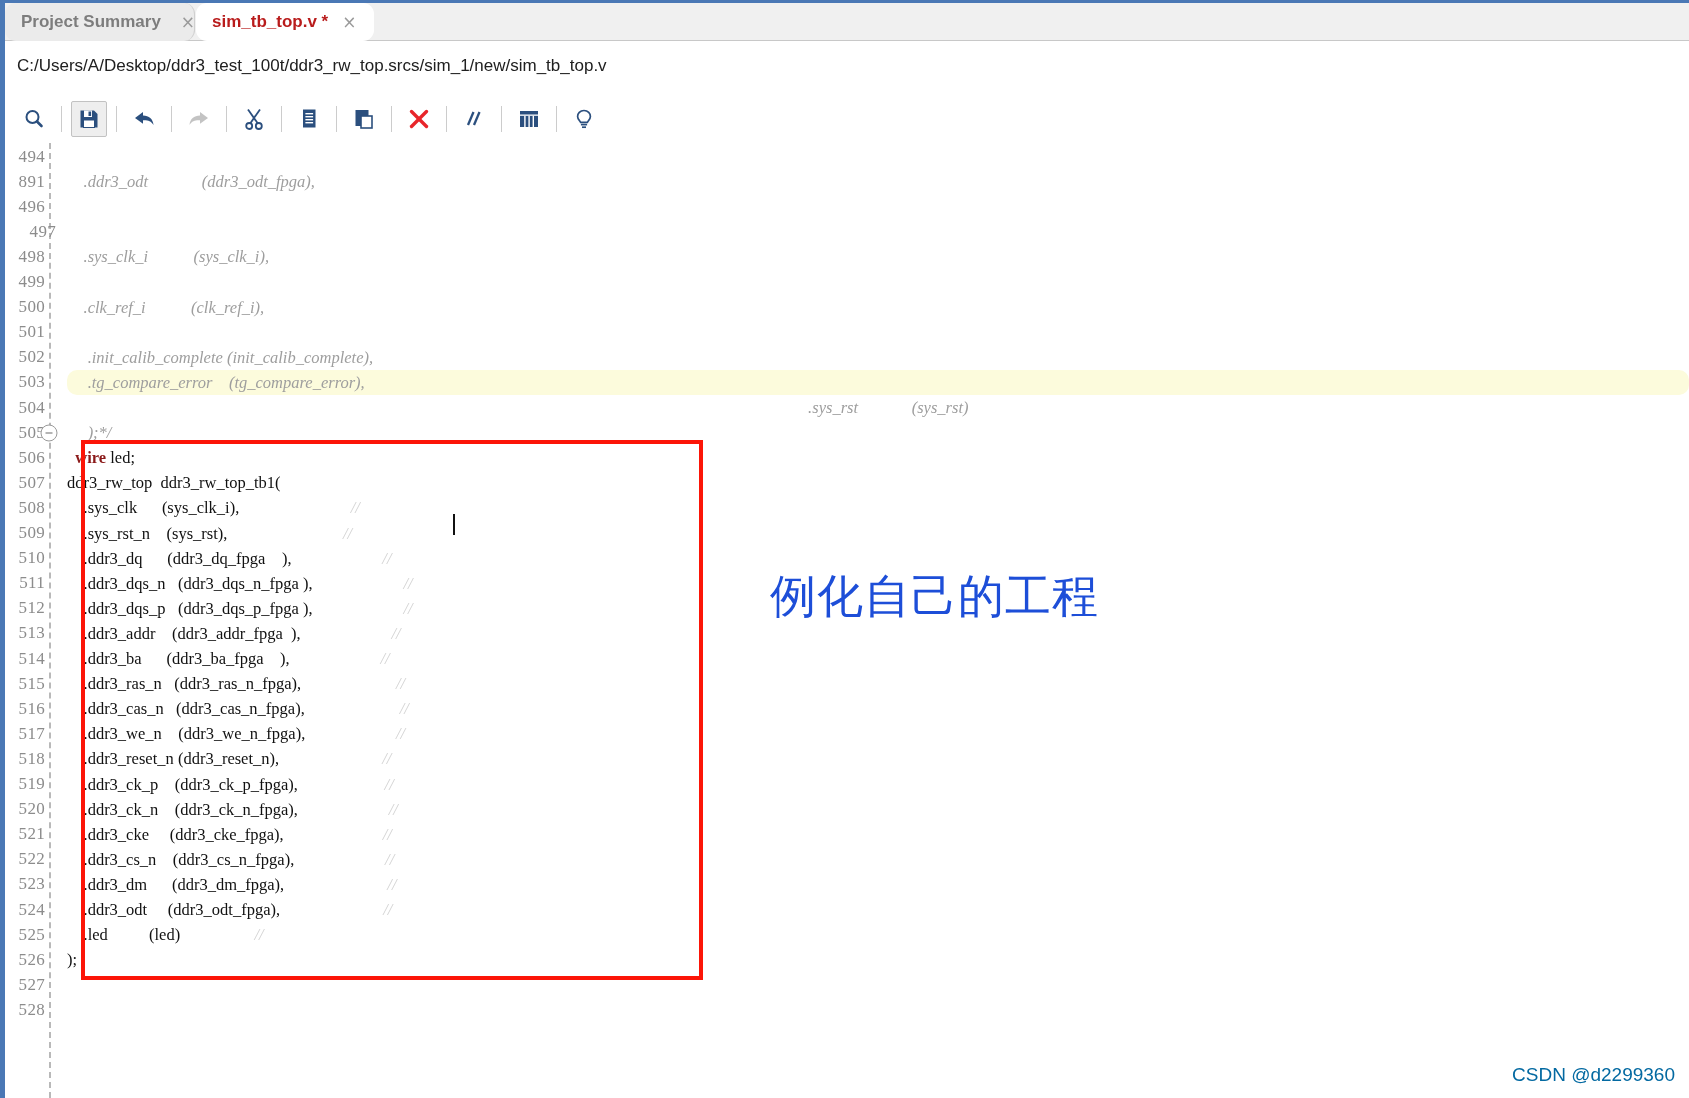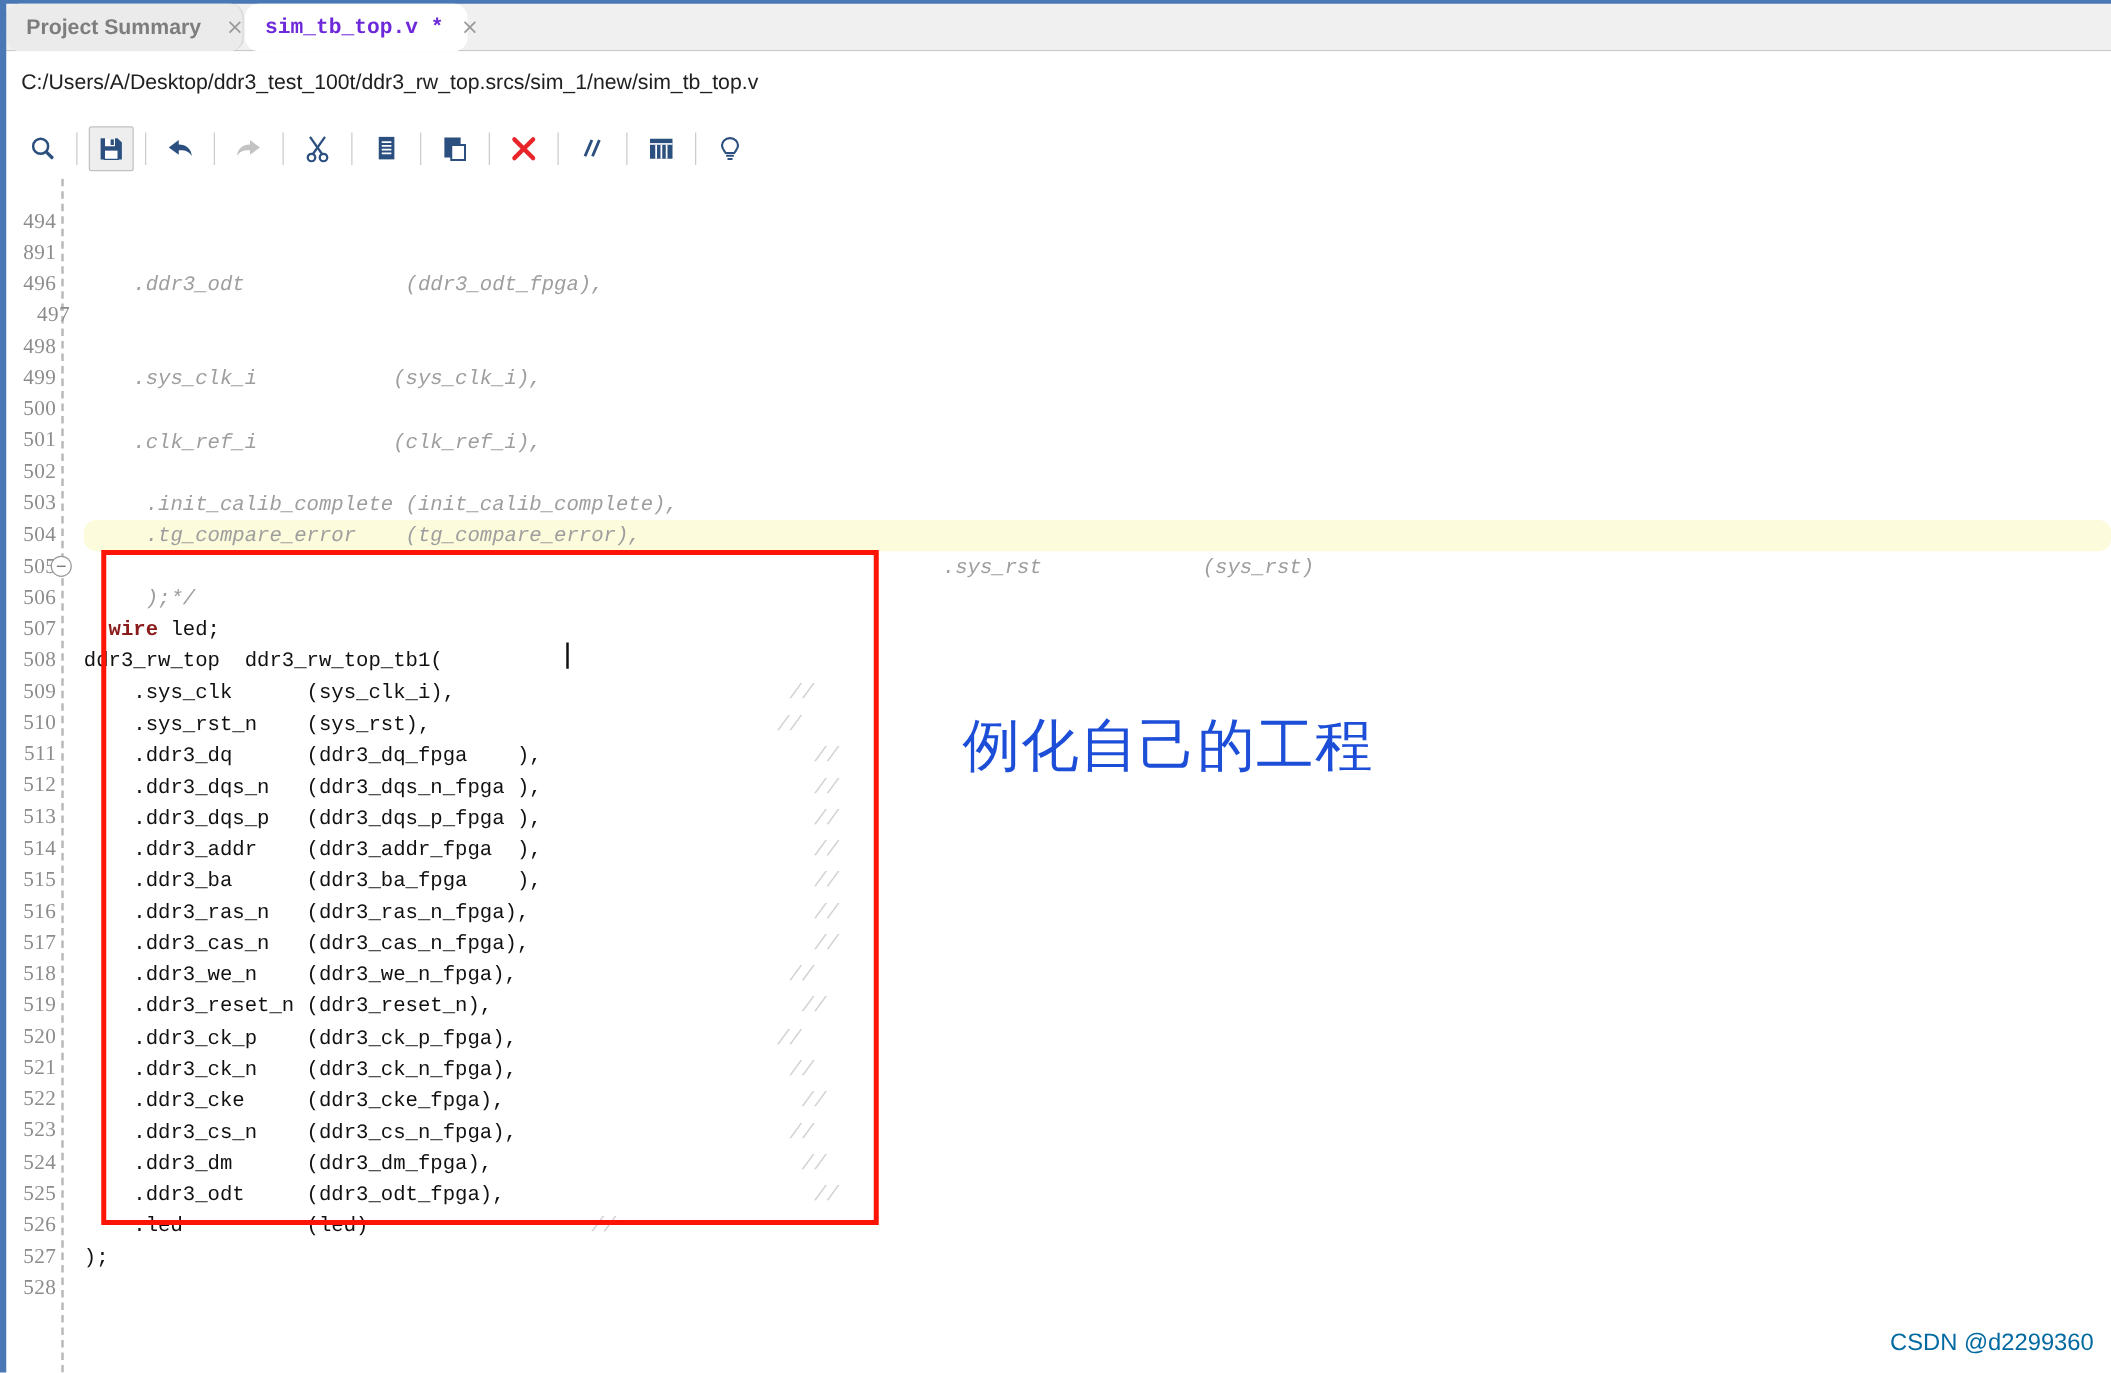--- a/index.html
+++ b/index.html
@@ -41,21 +41,21 @@
   #tab-project-summary{
     left:5px;width:190px;
     background:#ebebeb;
     border-right:1px solid #cfcfcf;
   }
   #tab-project-summary .label{color:#7d7d7d;font-weight:bold;}
   #tab-sim-tb{
     left:196px;width:178px;
     background:#ffffff;
   }
-  #tab-sim-tb .label{color:#6d28d9;font-weight:bold;font-family:Liberation Mono, monospace;}
+  #tab-sim-tb .label{color:#b91c1c;font-weight:bold;}
   #tab-sim-tb .tabclose{margin-left:14px;}
 
   
   #pathbar{
     position:absolute;left:5px;top:41px;width:1684px;height:50px;
     background:#ffffff;
     display:flex;align-items:center;
     box-sizing:border-box;padding-left:12px;
   }
   #pathbar .pathtext{
@@ -99,21 +99,20 @@
   }
   #gutter-dash{
     position:absolute;left:44px;top:0;width:0;height:955px;
     border-left:2px dashed #b9b9b9;
   }
   .lnrow{
     position:absolute;left:0;width:62px;height:25.1px;
     display:flex;align-items:center;justify-content:flex-start;
     box-sizing:border-box;
     padding-left:4px;
-    margin-top:20px;
   }
   .lnum{
     width:36px;text-align:right;
     font-family:"Liberation Serif", serif;
     font-size:17px;color:#8c8c8c;
     letter-spacing:0.3px;
   }
   .foldmark{
     position:absolute;left:44px;top:50%;transform:translate(-50%,-50%);
     width:15px;height:15px;border:1px solid #9a9a9a;border-radius:50%;
@@ -121,25 +120,24 @@
     display:flex;align-items:center;justify-content:center;
   }
   .foldmark i{display:block;width:7px;height:1px;background:#6b6b6b;}
 
   #code{
     position:absolute;left:62px;top:0;width:1622px;height:955px;
   }
   .crow{
     position:absolute;left:0;width:1622px;height:25.1px;
     white-space:pre;
-    font-family:Liberation Mono, monospace;
+    font-family:Liberation Serif, serif;
     font-size:16.5px;
     line-height:25.1px;
     color:#111111;
-    margin-top:46px;
   }
   .crow.hl{
     background:#fcfbdc;
     border-radius:10px;
   }
   .cmt{
     color:#9e9e9e;font-style:italic;
   }
   .cmt-faint{
     color:#d3d3d3;font-style:italic;

